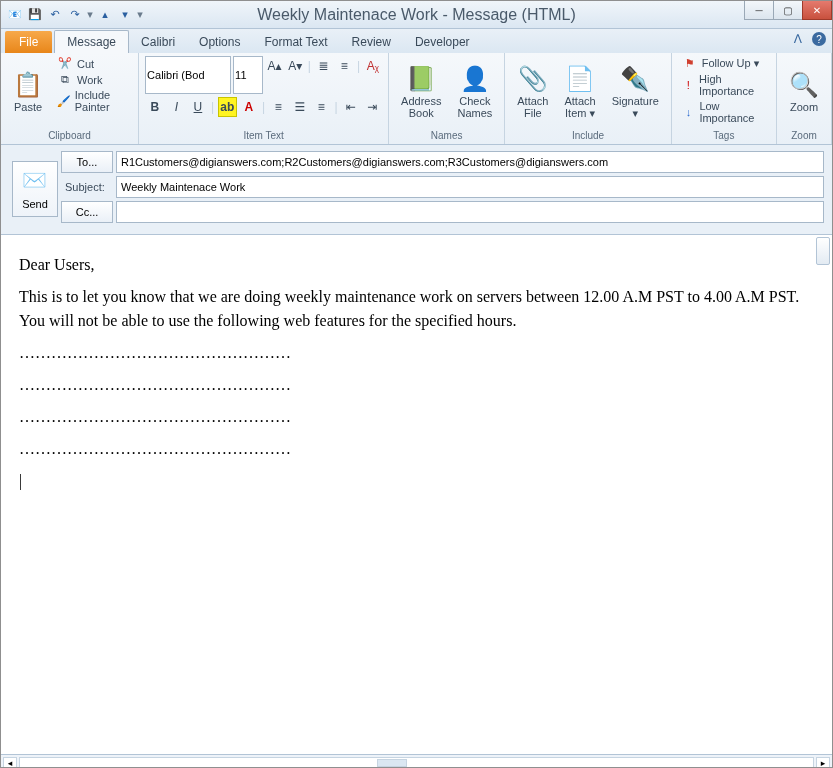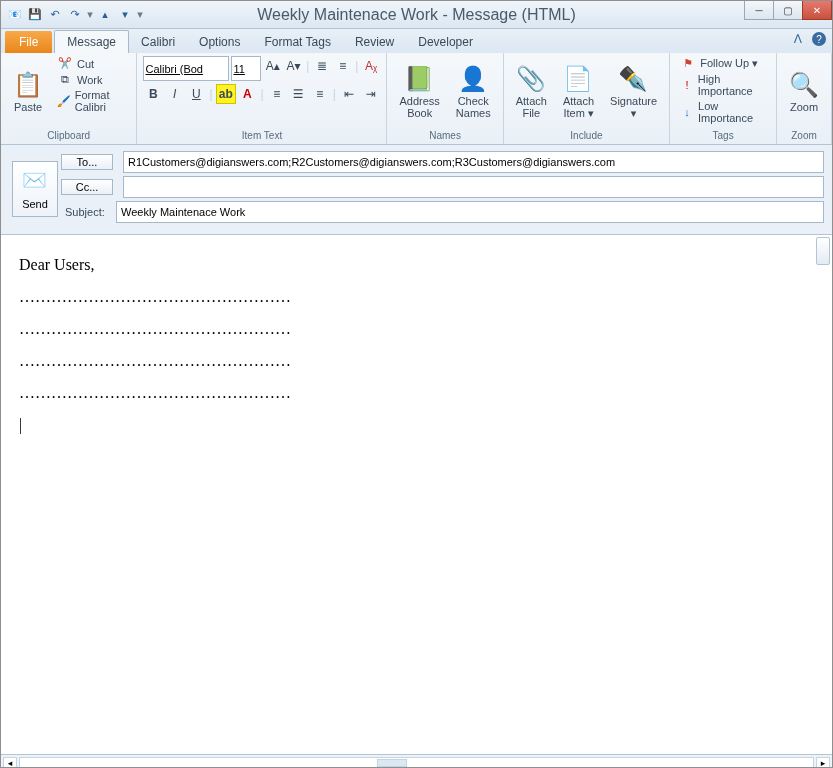--- a/index.html
+++ b/index.html
@@ -123,23 +123,22 @@
 .row-item {
   display:flex; align-items:center; gap:4px;
   padding: 1px 4px;
   cursor:pointer;
   font-size: 11px;
   color:#3a4a5a;
 }
 .row-item .icn { width:16px; text-align:center; }
 .font-sel { display:flex; gap:2px; }
 .font-combo {
-  border:1px solid #a7b8c9; background:#fff; height:25px; font-size:11px;
+  border:1px solid #a7b8c9; background:#fff; height:38px; font-size:11px;
   padding: 0 1px;
-  text-decoration: underline;
 }
 .font-name { width:86px; }
 .font-size { width:30px; }
 .toolbar-icons { display:flex; gap:2px; }
 .tbtn {
   width:20px; height:20px;
   display:flex; align-items:center; justify-content:center;
   cursor:pointer;
   font-size:12px;
   color:#3a4a5a;
@@ -159,23 +158,23 @@
   border:1px solid #a7b8c9;
   background: linear-gradient(#fff,#eef3f9);
   display:flex; flex-direction:column; align-items:center; justify-content:center;
   cursor:pointer;
 }
 .send-btn .icn{ font-size:20px; color:#c79c3e; }
 .send-btn .lbl{ font-size:11px; margin-top:6px; }
 .field-col{ flex:1; }
 .field-row{ display:flex; align-items:center; margin-bottom:3px; }
 .addr-btn{
-  width:52px; height:16px;
+  width:52px; height:22px;
   border:1px solid #a7b8c9; background:linear-gradient(#fff,#eaf0f7);
-  font-size:11px; cursor:pointer; margin-right:10px;
+  font-size:11px; cursor:pointer; margin-right:3px;
 }
 .subj-label{
   width:52px; font-size:11px; color:#3a4a5a; padding-left:4px; margin-right:3px;
 }
 .text-input{
   flex:1; height:22px;
   border:1px solid #a7b8c9; background:#fff;
   padding:0 4px; font-size:11px;
 }
 
@@ -230,21 +229,21 @@
     <div class="win-btn">▢</div>
     <div class="win-btn win-close">✕</div>
   </div>
 </div>
 
 <div class="tab-row">
   <div class="file-tab">File</div>
   <div class="tab active">Message</div>
   <div class="tab">Calibri</div>
   <div class="tab">Options</div>
-  <div class="tab">Format Tags</div>
+  <div class="tab">Format Text</div>
   <div class="tab">Review</div>
   <div class="tab">Developer</div>
   <div class="help-icons">
     <span>ᐱ</span>
     <span style="background:#3b6aa0;color:#fff;border-radius:50%;width:14px;height:14px;display:inline-flex;align-items:center;justify-content:center;font-size:10px;">?</span>
   </div>
 </div>
 
 <div class="ribbon">
 
@@ -258,21 +257,21 @@
         <div class="row-item">
             <span class="icn">✂️</span>
             <span>Cut</span>
           </div>
         <div class="row-item">
             <span class="icn">⧉</span>
             <span>Work</span>
           </div>
         <div class="row-item">
             <span class="icn">🖌️</span>
-            <span>Format Calibri</span>
+            <span>Include Painter</span>
           </div>
       </div>
     </div>
     <div class="group-label">Clipboard</div>
   </div>
 
   <div class="group" style="min-width:250px;">
     <div class="group-body" style="flex-direction:column; gap:3px;">
       <div class="font-sel">
         <input class="font-combo font-name" value="Calibri (Bod" style="">
@@ -388,35 +387,36 @@
         <span class="icn">✉️</span>
         <span class="lbl">Send</span>
       </div>
     </div>
     <div class="field-col">
       <div class="field-row">
         <button class="addr-btn">To...</button>
         <input class="text-input" value="R1Customers@digianswers.com;R2Customers@digianswers.com;R3Customers@digianswers.com" style="">
       </div>
       <div class="field-row">
+        <div class="subj-label">Subject:</div>
+        <input class="text-input" value="Weekly Maintenace Work" style="">
+      </div>
+      <div class="field-row">
         <button class="addr-btn">Cc...</button>
         <input class="text-input" value="" style="">
-      </div>
-      <div class="field-row">
-        <div class="subj-label">Subject:</div>
-        <input class="text-input" value="Weekly Maintenace Work" style="">
       </div>
     </div>
   </div>
 </div>
 
 <div class="body-area">
   <div class="zoom-handle"></div>
   <div class="body-content" contenteditable="true" style="">
     <p>Dear Users,</p>
+    <p>This is to let you know that we are doing weekly maintenance work on servers between 12.00 A.M PST to 4.00 A.M PST. You will not be able to use the following web features for the specified hours.</p>
     <p>……………………………………………</p>
     <p>……………………………………………</p>
     <p>……………………………………………</p>
     <p>……………………………………………</p>
     <p>|</p>
   </div>
 </div>
 
 <div class="hscroll">
   <div class="arrow">◂</div>

